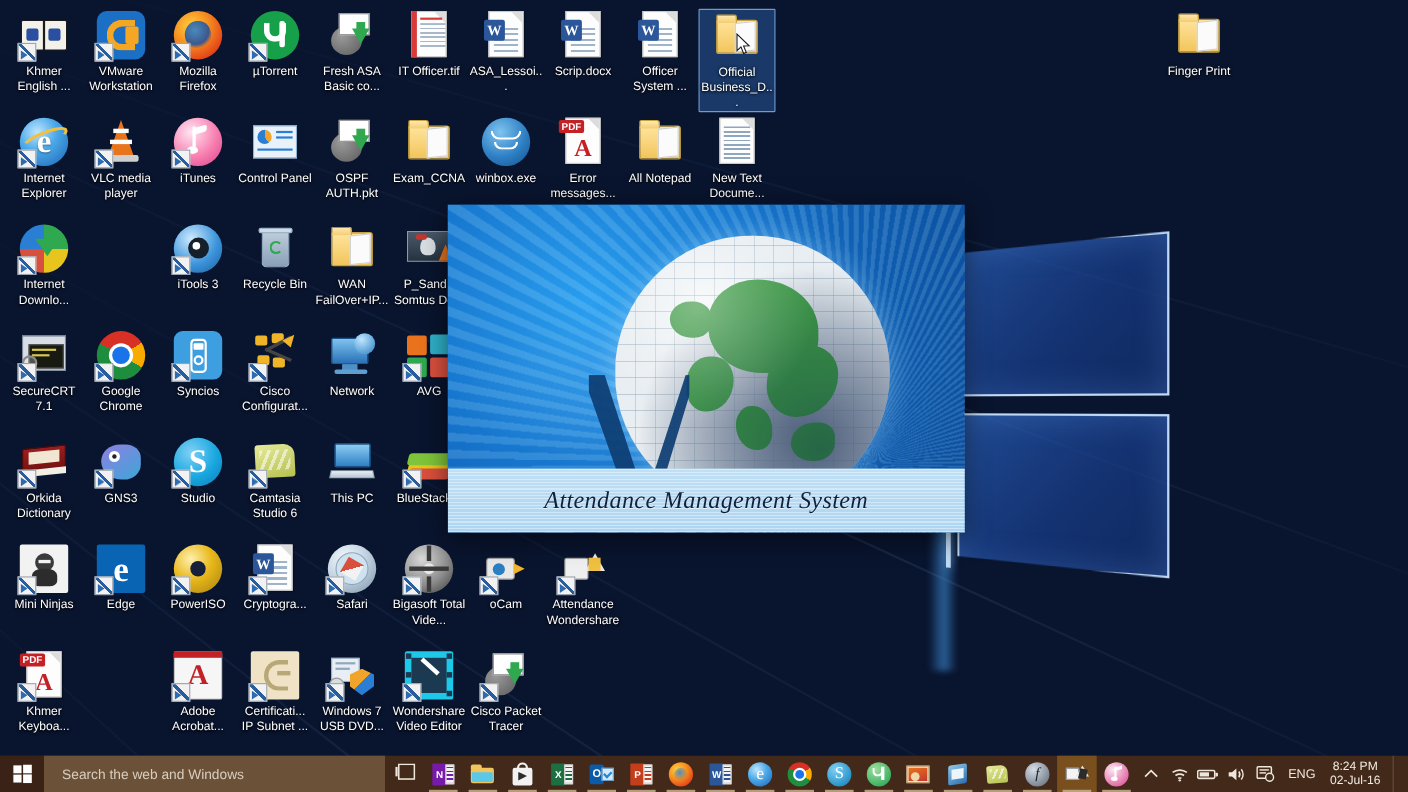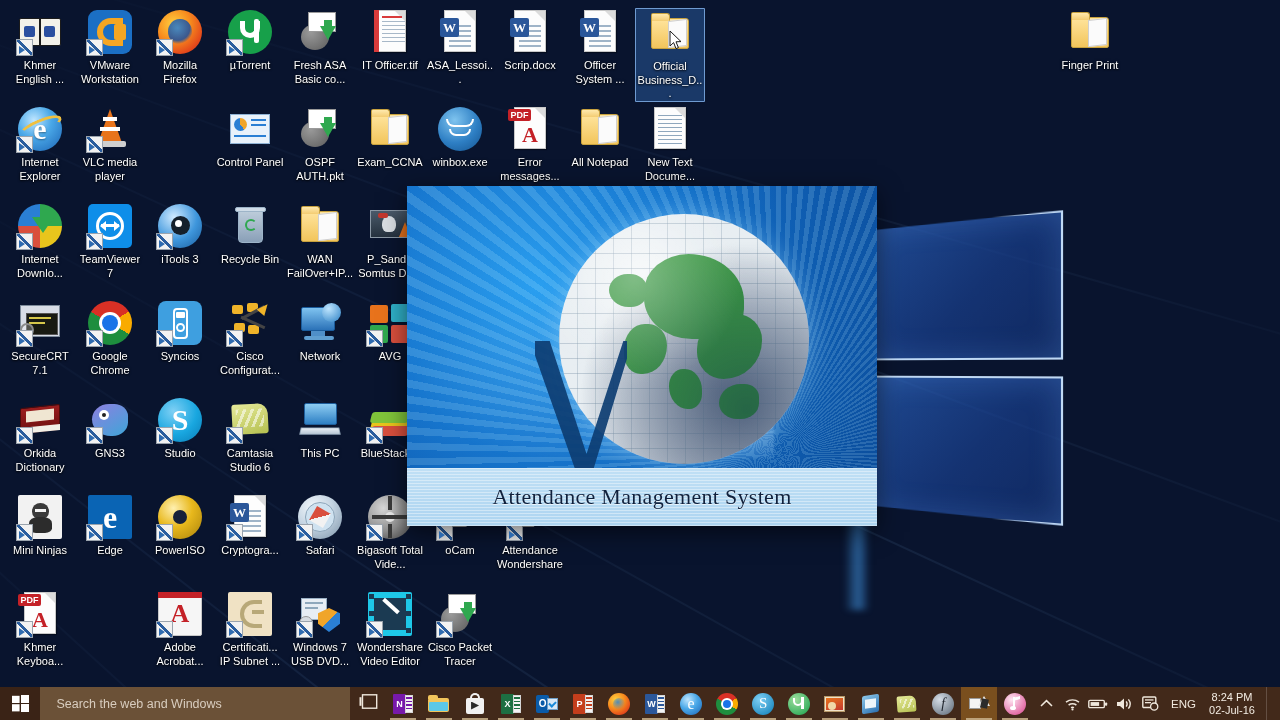--- a/index.html
+++ b/index.html
@@ -108,25 +108,26 @@
   }
   .folder::before{
     content:""; position:absolute; left:-1px; top:-6px; width:17px; height:7px;
     background:linear-gradient(180deg,#ffe9ad,#f3cc72); border:1px solid #c8a23f; border-bottom:none; border-radius:2px 3px 0 0;
   }
   .ltr{ position:absolute; inset:0; display:flex; align-items:center; justify-content:center;
         font-weight:bold; color:#fff; }
 
   
   #splash{
-    position:absolute; left:407px; top:186px; width:470px; height:340px;
+    position:absolute; left:407px; top:186px; width:470px; height:298px;
     box-shadow:0 6px 22px rgba(0,0,0,0.55);
     overflow:hidden;
     background:
       radial-gradient(circle at 28% 30%, #2a9ff0 0%, #1777cf 38%, #0f5fb4 62%, #0a4a97 100%);
+    font-style: italic;
   }
   #splash .burst{
     position:absolute; left:-30%; top:-60%; width:170%; height:240%;
     background:
       repeating-conic-gradient(from 200deg at 64% 58%,
         rgba(255,255,255,0.00) 0deg 1.2deg,
         rgba(190,230,255,0.16) 1.2deg 2.4deg);
     mix-blend-mode:screen;
   }
   #splash .beam{
@@ -352,20 +353,29 @@
     </div>
     <div class="dicon" style="left: 75px; top: 105px;">
       <span class="glyph sc">
         <div style="position:absolute;left:12px;top:4px;width:0;height:0;border-left:12px solid transparent;border-right:12px solid transparent;border-bottom:34px solid #e8741c"></div>
         <div style="position:absolute;left:17px;top:12px;width:14px;height:4px;background:#fff"></div>
         <div style="position:absolute;left:14px;top:22px;width:20px;height:4px;background:#fff"></div>
         <div style="position:absolute;left:8px;top:36px;width:32px;height:6px;background:#cfcfcf;border-radius:2px"></div>
       </span>
       <div class="lbl">VLC media player</div>
     </div>
+    <div class="dicon" style="left: 145px; top: 105px;">
+      <span class="glyph sc">
+        <div class="circ" style="background:radial-gradient(circle at 35% 30%,#ffe6f2 0%,#f77fb0 55%,#d8408a 100%)"></div>
+        <div style="position:absolute;left:19px;top:10px;width:3px;height:22px;background:#fff"></div>
+        <div style="position:absolute;left:19px;top:10px;width:13px;height:6px;background:#fff;transform:skewY(-16deg);border-radius:2px"></div>
+        <div style="position:absolute;left:14px;top:28px;width:10px;height:7px;background:#fff;border-radius:50%"></div>
+      </span>
+      <div class="lbl">iTunes</div>
+    </div>
     <div class="dicon" style="left: 215px; top: 105px;">
       <span class="glyph">
         <div style="position:absolute;left:4px;top:9px;width:40px;height:30px;background:#e9f2fb;border:1px solid #8fb2d4"></div>
         <div style="position:absolute;left:8px;top:13px;width:13px;height:13px;border-radius:50%;background:conic-gradient(#f0a52a 0 40%,#2a7fd4 40% 100%)"></div>
         <div style="position:absolute;left:25px;top:14px;width:15px;height:2px;background:#2a7fd4"></div>
         <div style="position:absolute;left:25px;top:19px;width:15px;height:2px;background:#2a7fd4"></div>
         <div style="position:absolute;left:8px;top:30px;width:32px;height:2px;background:#2a7fd4"></div>
       </span>
       <div class="lbl">Control Panel</div>
     </div>
@@ -420,30 +430,20 @@
         <div style="position:absolute;left:12px;top:10px;right:12px;height:30px;background:repeating-linear-gradient(180deg,#8fa7bd 0 1.5px,transparent 1.5px 4px)"></div>
       </span>
       <div class="lbl">New Text Docume...</div>
     </div>
     <div class="dicon" style="left: 5px; top: 202px;">
       <span class="glyph sc">
         <div class="circ" style="background:conic-gradient(#2fa84f 0 25%,#e8c51c 25% 50%,#d94f3d 50% 75%,#2a7fd4 75% 100%)"></div>
         <div style="position:absolute;left:16px;top:15px;width:0;height:0;border-left:11px solid transparent;border-right:11px solid transparent;border-top:16px solid #2fa84f"></div>
       </span>
       <div class="lbl">Internet Downlo...</div>
-    </div>
-    <div class="dicon" style="left: 75px; top: 202px;">
-      <span class="glyph sc">
-        <div class="sq" style="background:#0e8ee9;border-radius:5px"></div>
-        <div style="position:absolute;left:10px;top:10px;width:28px;height:28px;border:3px solid #fff;border-radius:50%"></div>
-        <div style="position:absolute;left:15px;top:22px;width:18px;height:3px;background:#fff"></div>
-        <div style="position:absolute;left:14px;top:19px;width:0;height:0;border-top:5px solid transparent;border-bottom:5px solid transparent;border-right:6px solid #fff"></div>
-        <div style="position:absolute;left:28px;top:19px;width:0;height:0;border-top:5px solid transparent;border-bottom:5px solid transparent;border-left:6px solid #fff"></div>
-      </span>
-      <div class="lbl">TeamViewer 7</div>
     </div>
     <div class="dicon" style="left: 145px; top: 202px;">
       <span class="glyph sc">
         <div class="circ" style="background:radial-gradient(circle at 36% 30%,#cfeaff 0%,#3e96dc 55%,#1a5c9c 100%)"></div>
         <div style="position:absolute;left:15px;top:14px;width:19px;height:19px;border-radius:50%;background:#15202b"></div>
         <div style="position:absolute;left:19px;top:18px;width:7px;height:7px;border-radius:50%;background:#fff"></div>
       </span>
       <div class="lbl">iTools 3</div>
     </div>
     <div class="dicon" style="left: 215px; top: 202px;">

